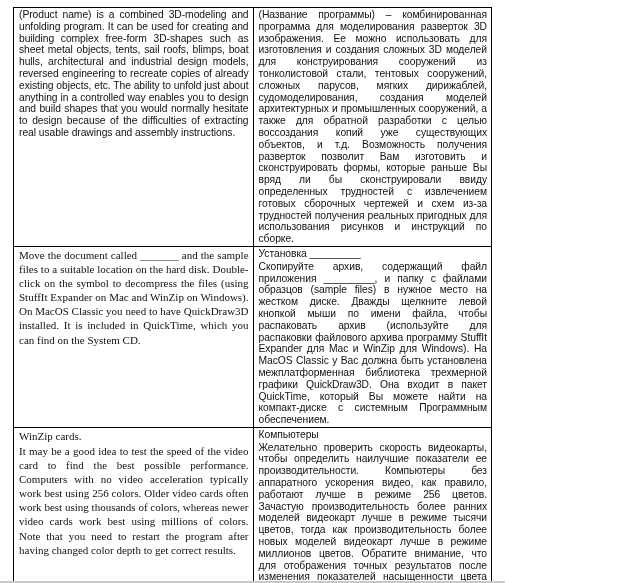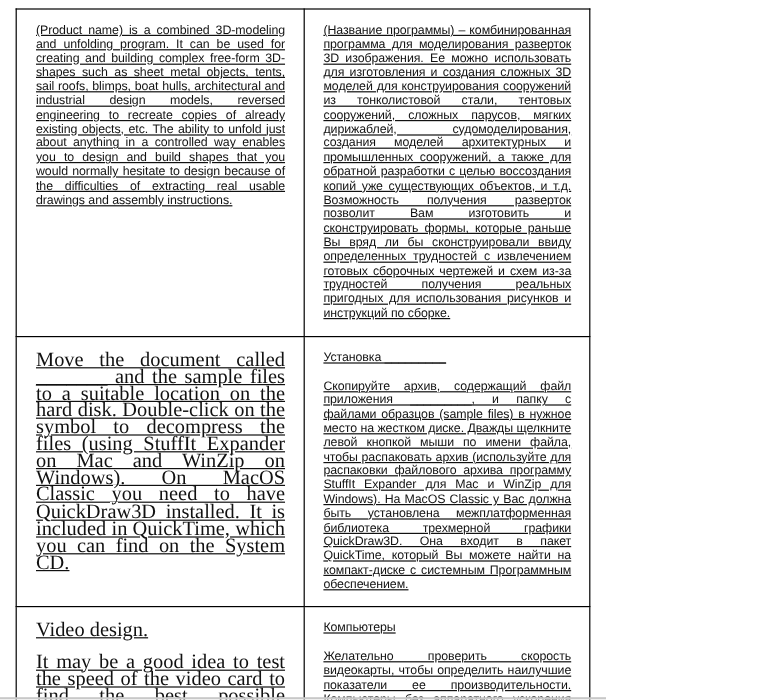--- a/index.html
+++ b/index.html
@@ -31,28 +31,28 @@
     .col-ru { width: 231px; }
     .sans {
       font-family: "Liberation Sans", sans-serif;
       font-size: 10.3px;
       line-height: 11.8px;
       text-align: justify;
       letter-spacing: -0.05px;
     }
     .serif {
       font-family: "Liberation Serif", serif;
-      font-size: 17px;
+      font-size: 11px;
       line-height: 14.1px;
       text-align: justify;
     }
     .row1 td { height: 229px; }
     .row2 td { height: 155px; }
     .row3 td { height: 177px; }
-    .para { margin: 12px; text-decoration: underline; }
+    .para { margin: 1px; }
     .bottom-rule {
       position: absolute;
       left: 0;
       top: 581px;
       width: 505px;
       height: 2px;
       background: #c8c8c8;
     }
   </style>
 </head>
@@ -76,21 +76,21 @@
       <td class="serif">
         <p class="para">Move the document called _______ and the sample files to a suitable location on the hard disk. Double-click on the symbol to decompress the files (using StuffIt Expander on Mac and WinZip on Windows). On MacOS Classic you need to have QuickDraw3D installed. It is included in QuickTime, which you can find on the System CD.</p>
       </td>
       <td class="sans">
         <p class="para">Установка _________</p>
         <p class="para">Скопируйте архив, содержащий файл приложения _________, и папку с файлами образцов (sample files) в нужное место на жестком диске. Дважды щелкните левой кнопкой мыши по имени файла, чтобы распаковать архив (используйте для распаковки файлового архива программу StuffIt Expander для Mac и WinZip для Windows). На MacOS Classic у Вас должна быть установлена межплатформенная библиотека трехмерной графики QuickDraw3D. Она входит в пакет QuickTime, который Вы можете найти на компакт-диске с системным Программным обеспечением.</p>
       </td>
     </tr>
     <tr class="row3">
       <td class="serif">
-        <p class="para">Video design.</p>
+        <p class="para">WinZip cards.</p>
         <p class="para">It may be a good idea to test the speed of the video card to find the best possible performance. Computers with no video acceleration typically work best using 256 colors. Older video cards often work best using thousands of colors, whereas newer video cards work best using millions of colors. Note that you need to restart the program after having changed color depth to get correct results.</p>
       </td>
       <td class="sans">
         <p class="para">Компьютеры</p>
         <p class="para">Желательно проверить скорость видеокарты, чтобы определить наилучшие показатели ее производительности. Компьютеры без аппаратного ускорения видео, как правило, работают лучше в режиме 256 цветов. Зачастую производительность более ранних моделей видеокарт лучше в режиме тысячи цветов, тогда как производительность более новых моделей видеокарт лучше в режиме миллионов цветов. Обратите внимание, что для отображения точных результатов после изменения показателей насыщенности цвета требуется перезапуск программы.</p>
       </td>
     </tr>
   </tbody>
 </table>
 

